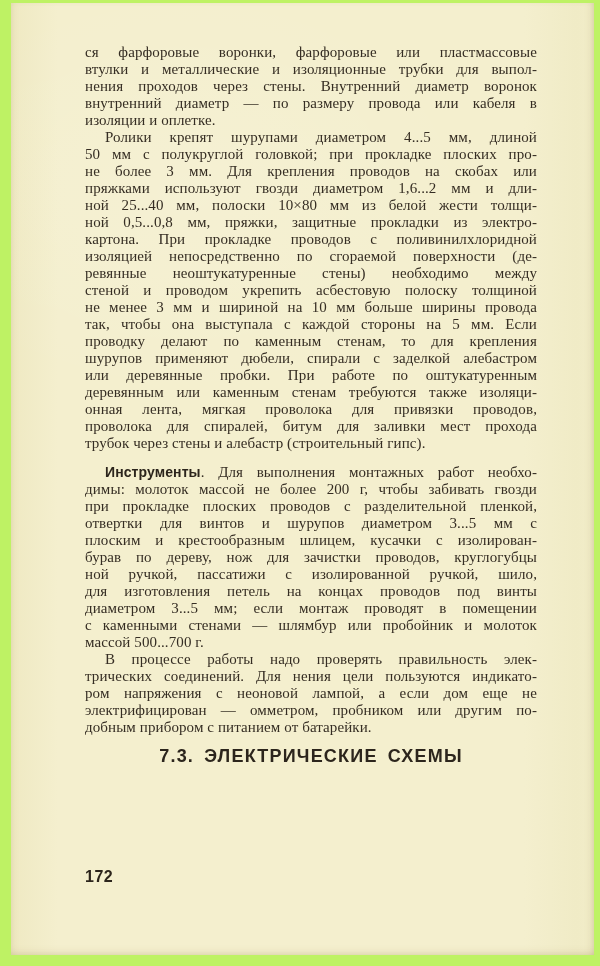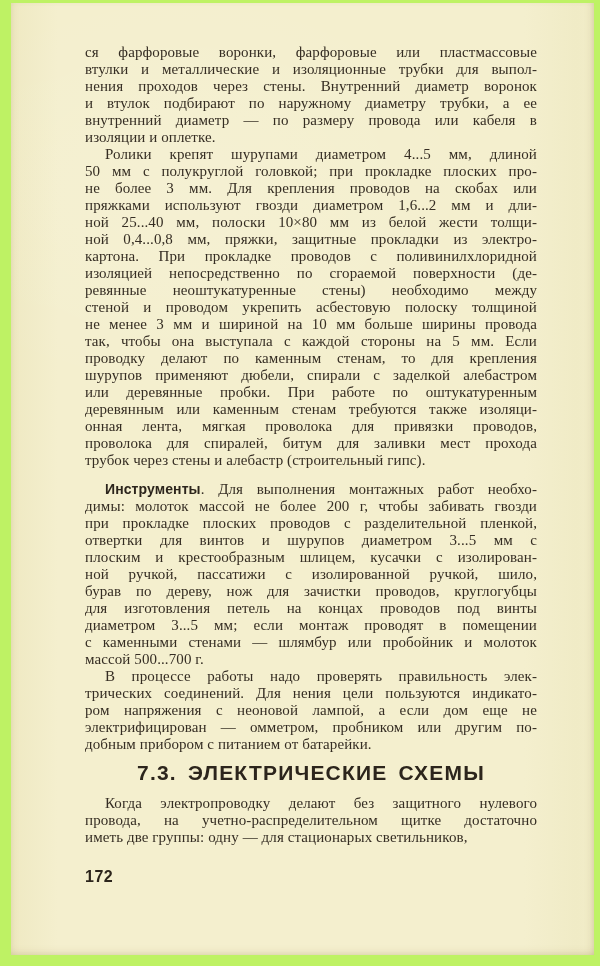--- a/index.html
+++ b/index.html
@@ -60,21 +60,21 @@
   }
 
   .section-heading {
     margin: 9px 0 11px 0;
     height: 22px;
     line-height: 22px;
     text-align: right;
     text-align-last: center;
     font-family: "Liberation Sans", "DejaVu Sans", sans-serif;
     font-weight: 700;
-    font-size: 21px;
+    font-size: 18px;
     letter-spacing: 1.2px;
     word-spacing: 4px;
     color: #2c251c;
   }
 
   .page-number {
     position: absolute;
     left: 85px;
     top: 868px;
     font-family: "Liberation Sans", "DejaVu Sans", sans-serif;
@@ -89,32 +89,31 @@
 
 <div class="scan-frame">
   <div class="paper"></div>
 
   <div class="text-block">
 
     <div class="para">
         <div class="line">ся фарфоровые воронки, фарфоровые или пластмассовые</div>
         <div class="line">втулки и металлические и изоляционные трубки для выпол-</div>
         <div class="line">нения проходов через стены. Внутренний диаметр воронок</div>
-        <div class="line">и втулок подбирают по наружному диаметру трубки, а ее</div>
         <div class="line">внутренний диаметр — по размеру провода или кабеля в</div>
         <div class="line last">изоляции и оплетке.</div>
       </div>
 
     <div class="para indent-first">
         <div class="line">Ролики крепят шурупами диаметром 4...5 мм, длиной</div>
         <div class="line">50 мм с полукруглой головкой; при прокладке плоских про-</div>
         <div class="line">не более 3 мм. Для крепления проводов на скобах или</div>
         <div class="line">пряжками используют гвозди диаметром 1,6...2 мм и дли-</div>
         <div class="line">ной 25...40 мм, полоски 10×80 мм из белой жести толщи-</div>
-        <div class="line">ной 0,4...0,8 мм, пряжки, защитные прокладки из электро-</div>
+        <div class="line">ной 0,5...0,8 мм, пряжки, защитные прокладки из электро-</div>
         <div class="line">картона. При прокладке проводов с поливинилхлоридной</div>
         <div class="line">изоляцией непосредственно по сгораемой поверхности (де-</div>
         <div class="line">ревянные неоштукатуренные стены) необходимо между</div>
         <div class="line">стеной и проводом укрепить асбестовую полоску толщиной</div>
         <div class="line">не менее 3 мм и шириной на 10 мм больше ширины провода</div>
         <div class="line">так, чтобы она выступала с каждой стороны на 5 мм. Если</div>
         <div class="line">проводку делают по каменным стенам, то для крепления</div>
         <div class="line">шурупов применяют дюбели, спирали с заделкой алебастром</div>
         <div class="line">или деревянные пробки. При работе по оштукатуренным</div>
         <div class="line">деревянным или каменным стенам требуются также изоляци-</div>
@@ -125,41 +124,36 @@
 
     <div class="para">
       <div class="line lead-line">
         <span class="run-in-bold">Инструменты</span><span>. Для выполнения монтажных работ необхо-</span>
       </div>
       <div>
           <div class="line">димы: молоток массой не более 200 г, чтобы забивать гвозди</div>
           <div class="line">при прокладке плоских проводов с разделительной пленкой,</div>
           <div class="line">отвертки для винтов и шурупов диаметром 3...5 мм с</div>
           <div class="line">плоским и крестообразным шлицем, кусачки с изолирован-</div>
+          <div class="line">бурав по дереву, нож для зачистки проводов, круглогубцы</div>
           <div class="line">ной ручкой, пассатижи с изолированной ручкой, шило,</div>
-          <div class="line">бурав по дереву, нож для зачистки проводов, круглогубцы</div>
           <div class="line">для изготовления петель на концах проводов под винты</div>
           <div class="line">диаметром 3...5 мм; если монтаж проводят в помещении</div>
           <div class="line">с каменными стенами — шлямбур или пробойник и молоток</div>
           <div class="line last">массой 500...700 г.</div>
         </div>
     </div>
 
     <div class="para indent-first">
         <div class="line">В процессе работы надо проверять правильность элек-</div>
         <div class="line">трических соединений. Для нения цели пользуются индикато-</div>
         <div class="line">ром напряжения с неоновой лампой, а если дом еще не</div>
         <div class="line">электрифицирован — омметром, пробником или другим по-</div>
         <div class="line last">добным прибором с питанием от батарейки.</div>
       </div>
 
     <h2 class="section-heading">7.3. ЭЛЕКТРИЧЕСКИЕ СХЕМЫ</h2>
 
-    <div class="para indent-first">
-        <div class="line">Когда электропроводку делают без защитного нулевого</div>
-        <div class="line">провода, на учетно-распределительном щитке достаточно</div>
-        <div class="line last">иметь две группы: одну — для стационарых светильников,</div>
-      </div>
 
   </div>
 
   <div class="page-number">172</div>
 </div>
 
 </body></html>

